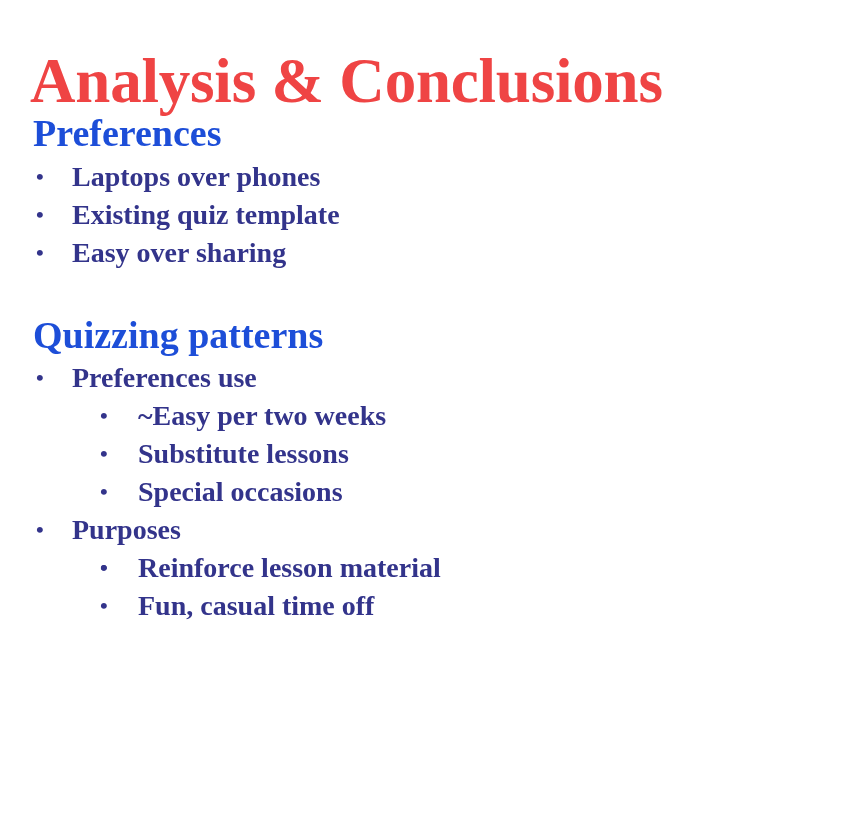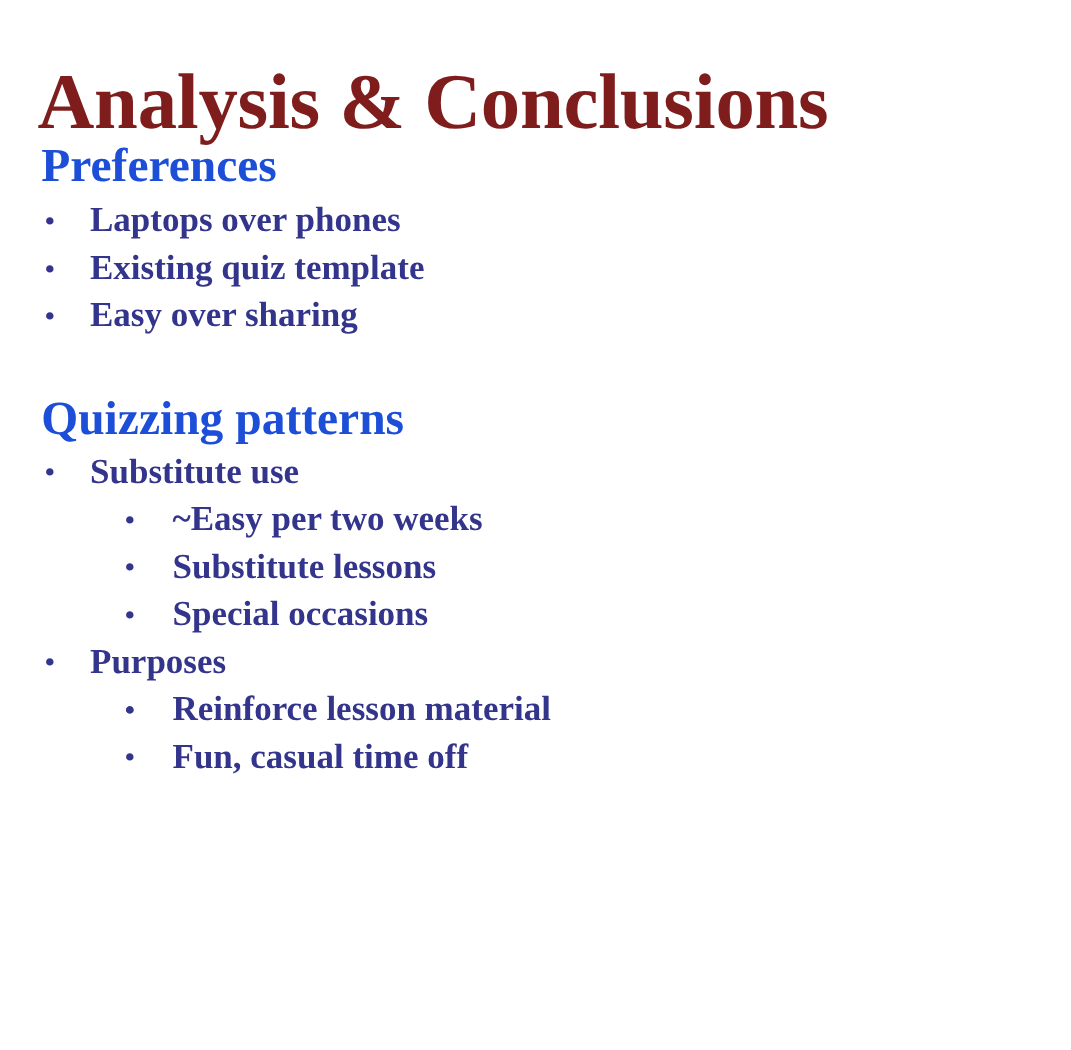--- a/index.html
+++ b/index.html
@@ -26,21 +26,21 @@
 
   
   .slide-title {
     position: absolute;
     left: 30px;
     top: 2px;
     width: 810px;
     font-size: 63px;
     font-weight: bold;
     line-height: 1.18;
-    color: #7f1d1d;
+    color: #ef4444;
     letter-spacing: -0.2px;
     white-space: nowrap;
   }
 
   
   .body-block {
     position: absolute;
     left: 0;
     top: 112px;
     width: 857px;
@@ -129,21 +129,21 @@
       </ul>
     </div>
 
     <div class="section-gap"></div>
 
     <div class="section">
       <div class="section-heading">Quizzing patterns</div>
       <ul class="bullet-list">
         <li class="bullet-item">
           <span class="dot">•</span>
-          <span>Substitute use</span>
+          <span>Preferences use</span>
         </li>
         <li class="bullet-item level2">
           <span class="dot">•</span>
           <span>~Easy per two weeks</span>
         </li>
         <li class="bullet-item level2">
           <span class="dot">•</span>
           <span>Substitute lessons</span>
         </li>
         <li class="bullet-item level2">

